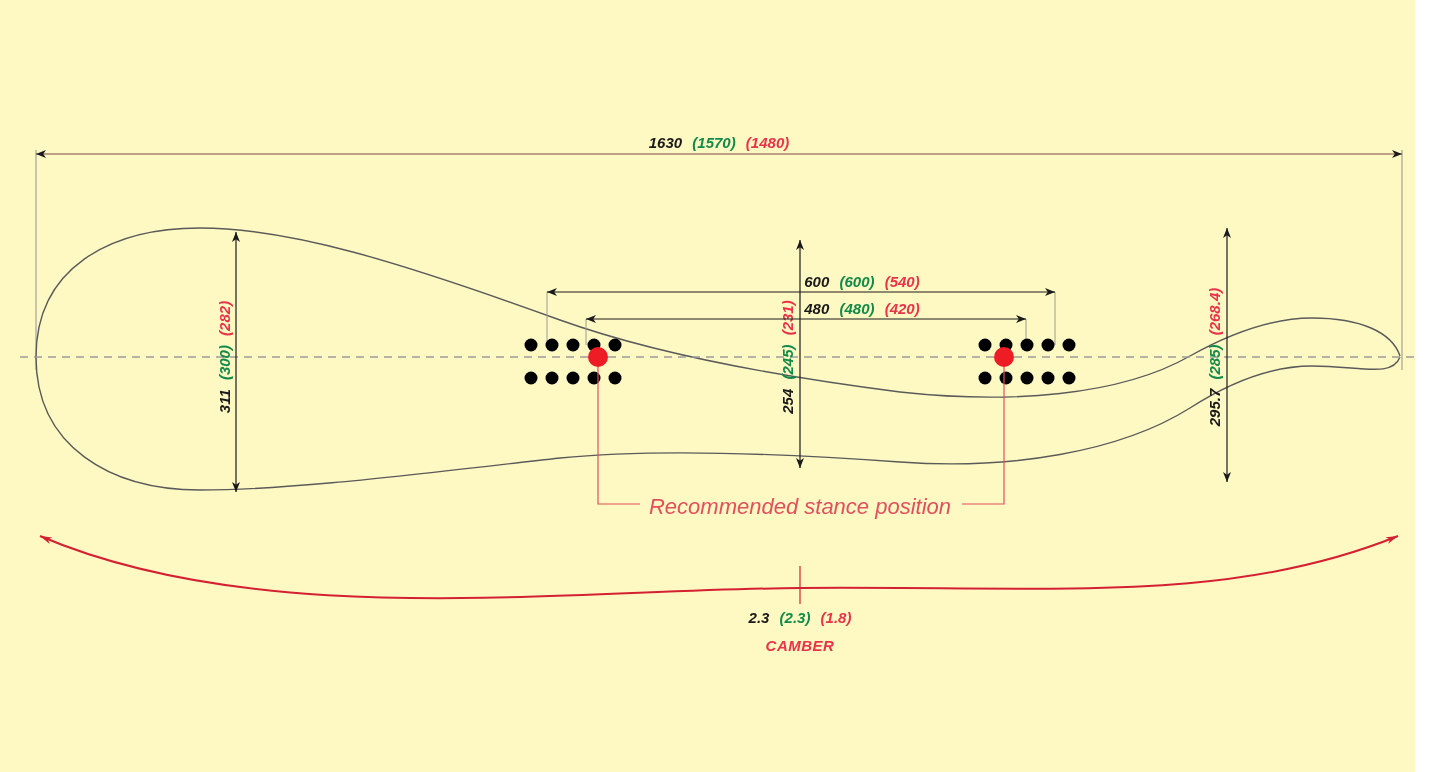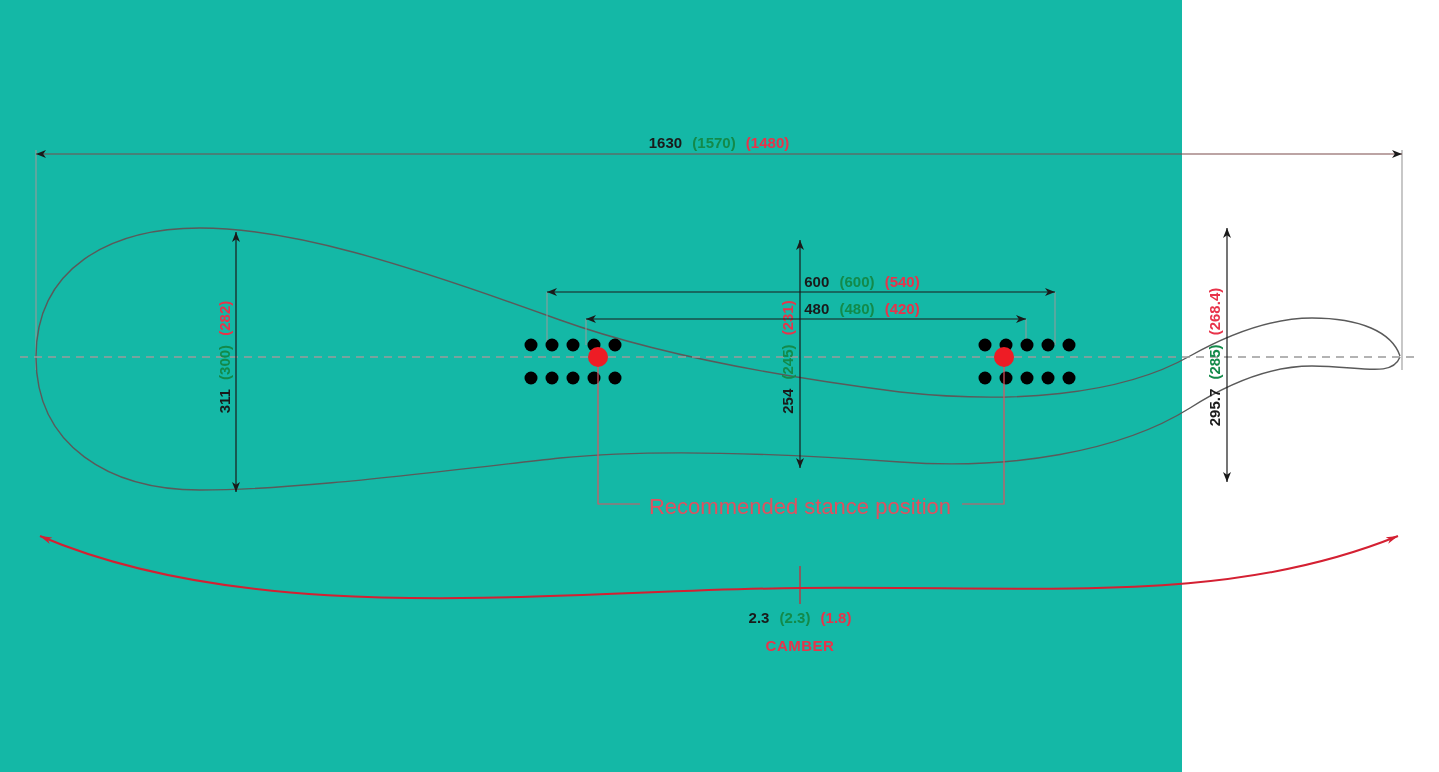--- a/index.html
+++ b/index.html
@@ -9,23 +9,24 @@
     background: #ffffff;
   }
   body {
     width: 1439px;
     height: 772px;
     overflow: hidden;
     font-family: "Liberation Sans", sans-serif;
   }
   #stage {
     position: relative;
-    width: 1182px;
+    width: 1415px;
     height: 772px;
-    background: #14b8a6;
+    background: #fef9c3;
+    font-style: italic;
   }
   #drawing {
     position: absolute;
     top: 0;
     left: 0;
     width: 1439px;
     height: 772px;
   }
   .dim-text {
     font-family: "Liberation Sans", sans-serif;

